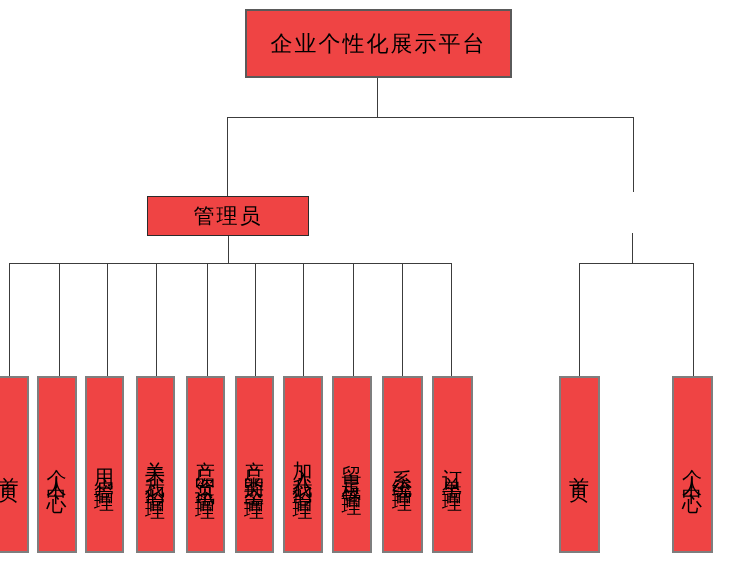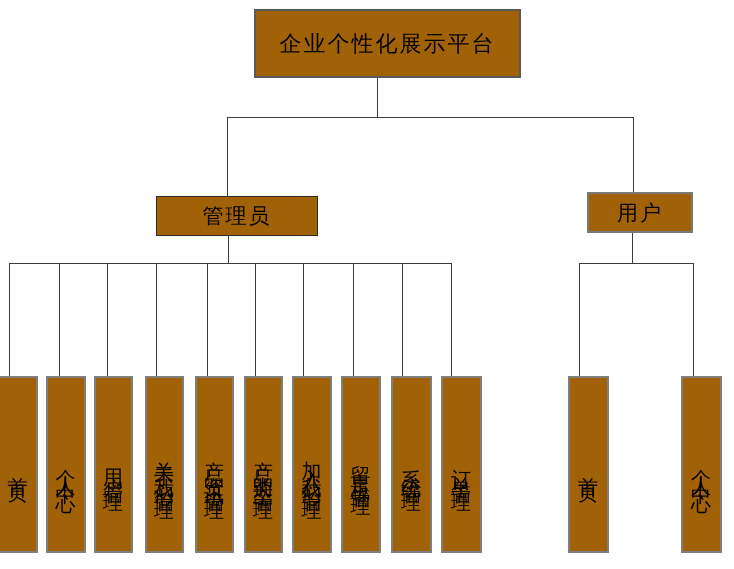--- a/index.html
+++ b/index.html
@@ -20,27 +20,26 @@
   .hline, .vline {
     position: absolute;
     background: #3c3c3c;
   }
   .hline { height: 1px; }
   .vline { width: 1px; }
 
   
   .node {
     position: absolute;
-    background: #a16207;
+    background: #ef4444;
     box-sizing: border-box;
     display: flex;
     align-items: center;
     justify-content: center;
     text-align: center;
-    margin-left: 9px;
   }
   .node-root {
     left: 245px; top: 9px; width: 267px; height: 69px;
     border: 2px solid #5a5a5a;
     font-size: 22px;
     letter-spacing: 2px;
   }
   .node-admin {
     left: 147px; top: 196px; width: 162px; height: 40px;
     border: 1px solid #2b2b2b;
@@ -106,23 +105,20 @@
   <div class="vline" style="left:579px; top:263px; height:113px;"></div>
   <div class="vline" style="left:693px; top:263px; height:113px;"></div>
 
   <div class="node node-root">
     <span>企业个性化展示平台</span>
   </div>
 
   <div class="node node-admin">
     <span>管理员</span>
   </div>
-  <div class="node node-user">
-    <span>用户</span>
-  </div>
 
   <div class="node node-child" style="left:-11px; width:40px;">
     <span class="vlabel">首页</span>
   </div>
   <div class="node node-child" style="left:37px; width:40px;">
     <span class="vlabel">个人中心</span>
   </div>
   <div class="node node-child" style="left:85px; width:39px;">
     <span class="vlabel">用户管理</span>
   </div>

